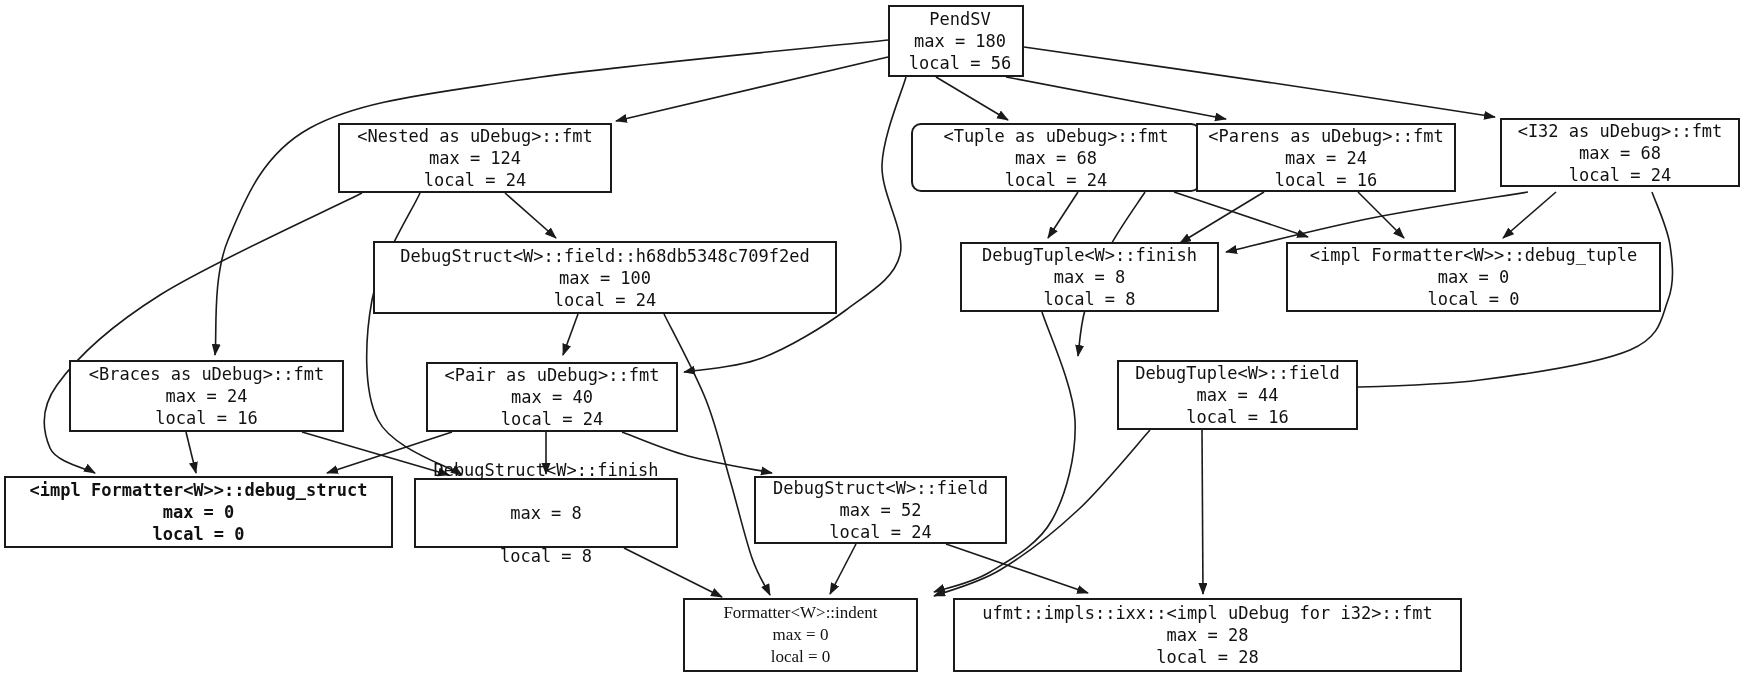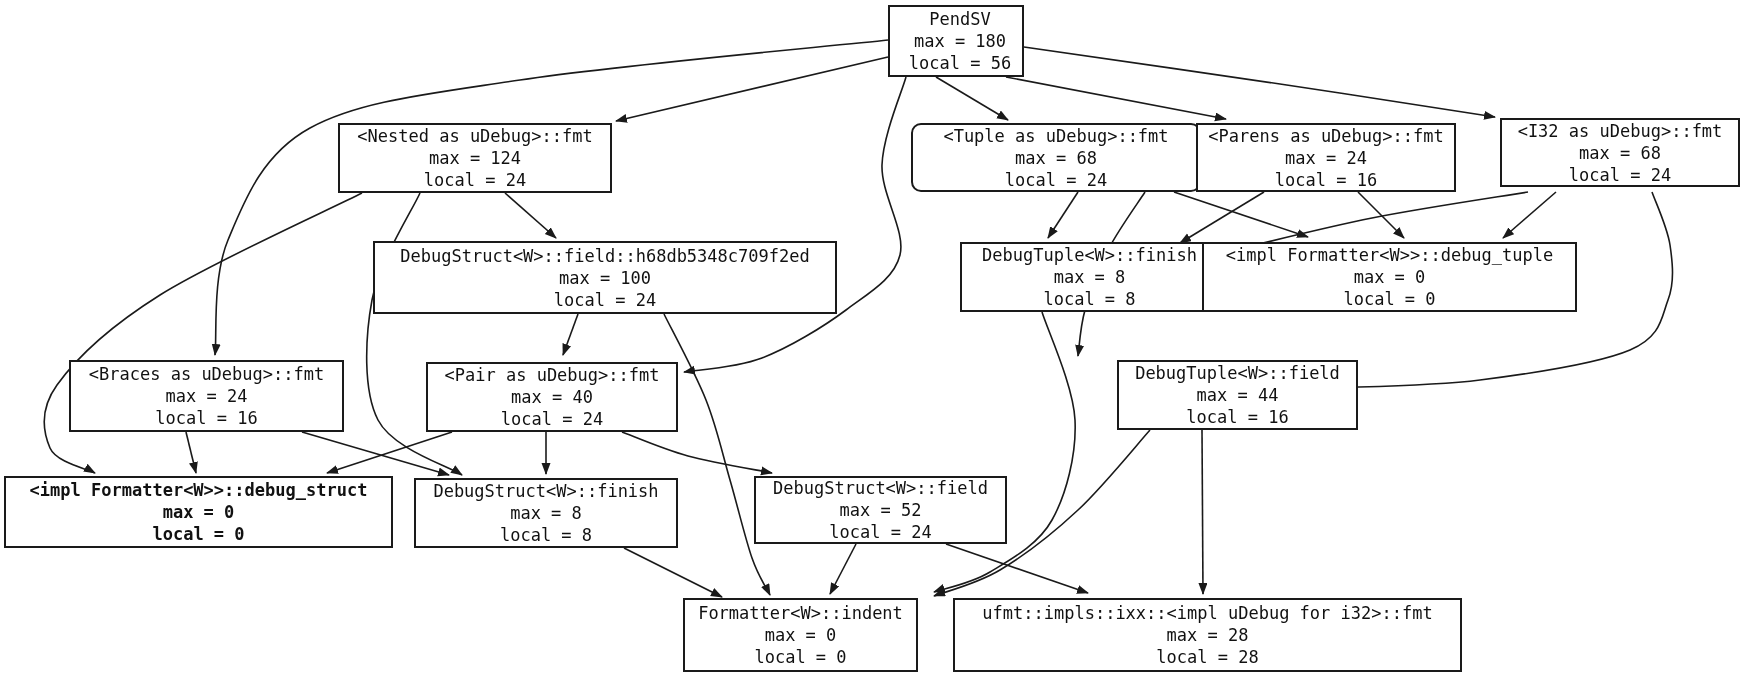--- a/index.html
+++ b/index.html
@@ -112,21 +112,21 @@
       <div class="node" style="left: 373px; top: 241px; width: 464px; height: 73px;">
         <span class="ln">DebugStruct&lt;W&gt;::field::h68db5348c709f2ed</span>
         <span class="ln">max = 100</span>
         <span class="ln">local = 24</span>
       </div>
       <div class="node" style="left: 960px; top: 242px; width: 259px; height: 70px;">
         <span class="ln">DebugTuple&lt;W&gt;::finish</span>
         <span class="ln">max = 8</span>
         <span class="ln">local = 8</span>
       </div>
-      <div class="node" style="left: 1202px; top: 242px; width: 375px; height: 70px;">
+      <div class="node" style="left: 1286px; top: 242px; width: 375px; height: 70px;">
         <span class="ln">&lt;impl Formatter&lt;W&gt;&gt;::debug_tuple</span>
         <span class="ln">max = 0</span>
         <span class="ln">local = 0</span>
       </div>
       <div class="node" style="left: 69px; top: 360px; width: 275px; height: 72px;">
         <span class="ln">&lt;Braces as uDebug&gt;::fmt</span>
         <span class="ln">max = 24</span>
         <span class="ln">local = 16</span>
       </div>
       <div class="node" style="left: 426px; top: 362px; width: 252px; height: 70px;">
@@ -137,31 +137,31 @@
       <div class="node" style="left: 1081px; top: 360px; width: 241px; height: 70px; margin-left: 36px;">
         <span class="ln">DebugTuple&lt;W&gt;::field</span>
         <span class="ln">max = 44</span>
         <span class="ln">local = 16</span>
       </div>
       <div class="node" style="left: 4px; top: 476px; width: 389px; height: 72px; font-weight: bold;">
         <span class="ln">&lt;impl Formatter&lt;W&gt;&gt;::debug_struct</span>
         <span class="ln">max = 0</span>
         <span class="ln">local = 0</span>
       </div>
-      <div class="node" style="left: 414px; top: 478px; width: 264px; height: 70px;">
+      <div class="node" style="left: 414px; top: 478px; width: 264px; height: 70px; gap: 21px;">
         <span class="ln">DebugStruct&lt;W&gt;::finish</span>
         <span class="ln">max = 8</span>
         <span class="ln">local = 8</span>
       </div>
       <div class="node" style="left: 754px; top: 476px; width: 253px; height: 68px;">
         <span class="ln">DebugStruct&lt;W&gt;::field</span>
         <span class="ln">max = 52</span>
         <span class="ln">local = 24</span>
       </div>
-      <div class="node" style="left: 683px; top: 598px; width: 235px; height: 74px;">
+      <div class="node" style="left: 683px; top: 598px; width: 235px; height: 74px; font-family: Liberation Serif, serif;">
         <span class="ln">Formatter&lt;W&gt;::indent</span>
         <span class="ln">max = 0</span>
         <span class="ln">local = 0</span>
       </div>
       <div class="node" style="left: 953px; top: 598px; width: 509px; height: 74px;">
         <span class="ln">ufmt::impls::ixx::&lt;impl uDebug for i32&gt;::fmt</span>
         <span class="ln">max = 28</span>
         <span class="ln">local = 28</span>
       </div>
     </div>

